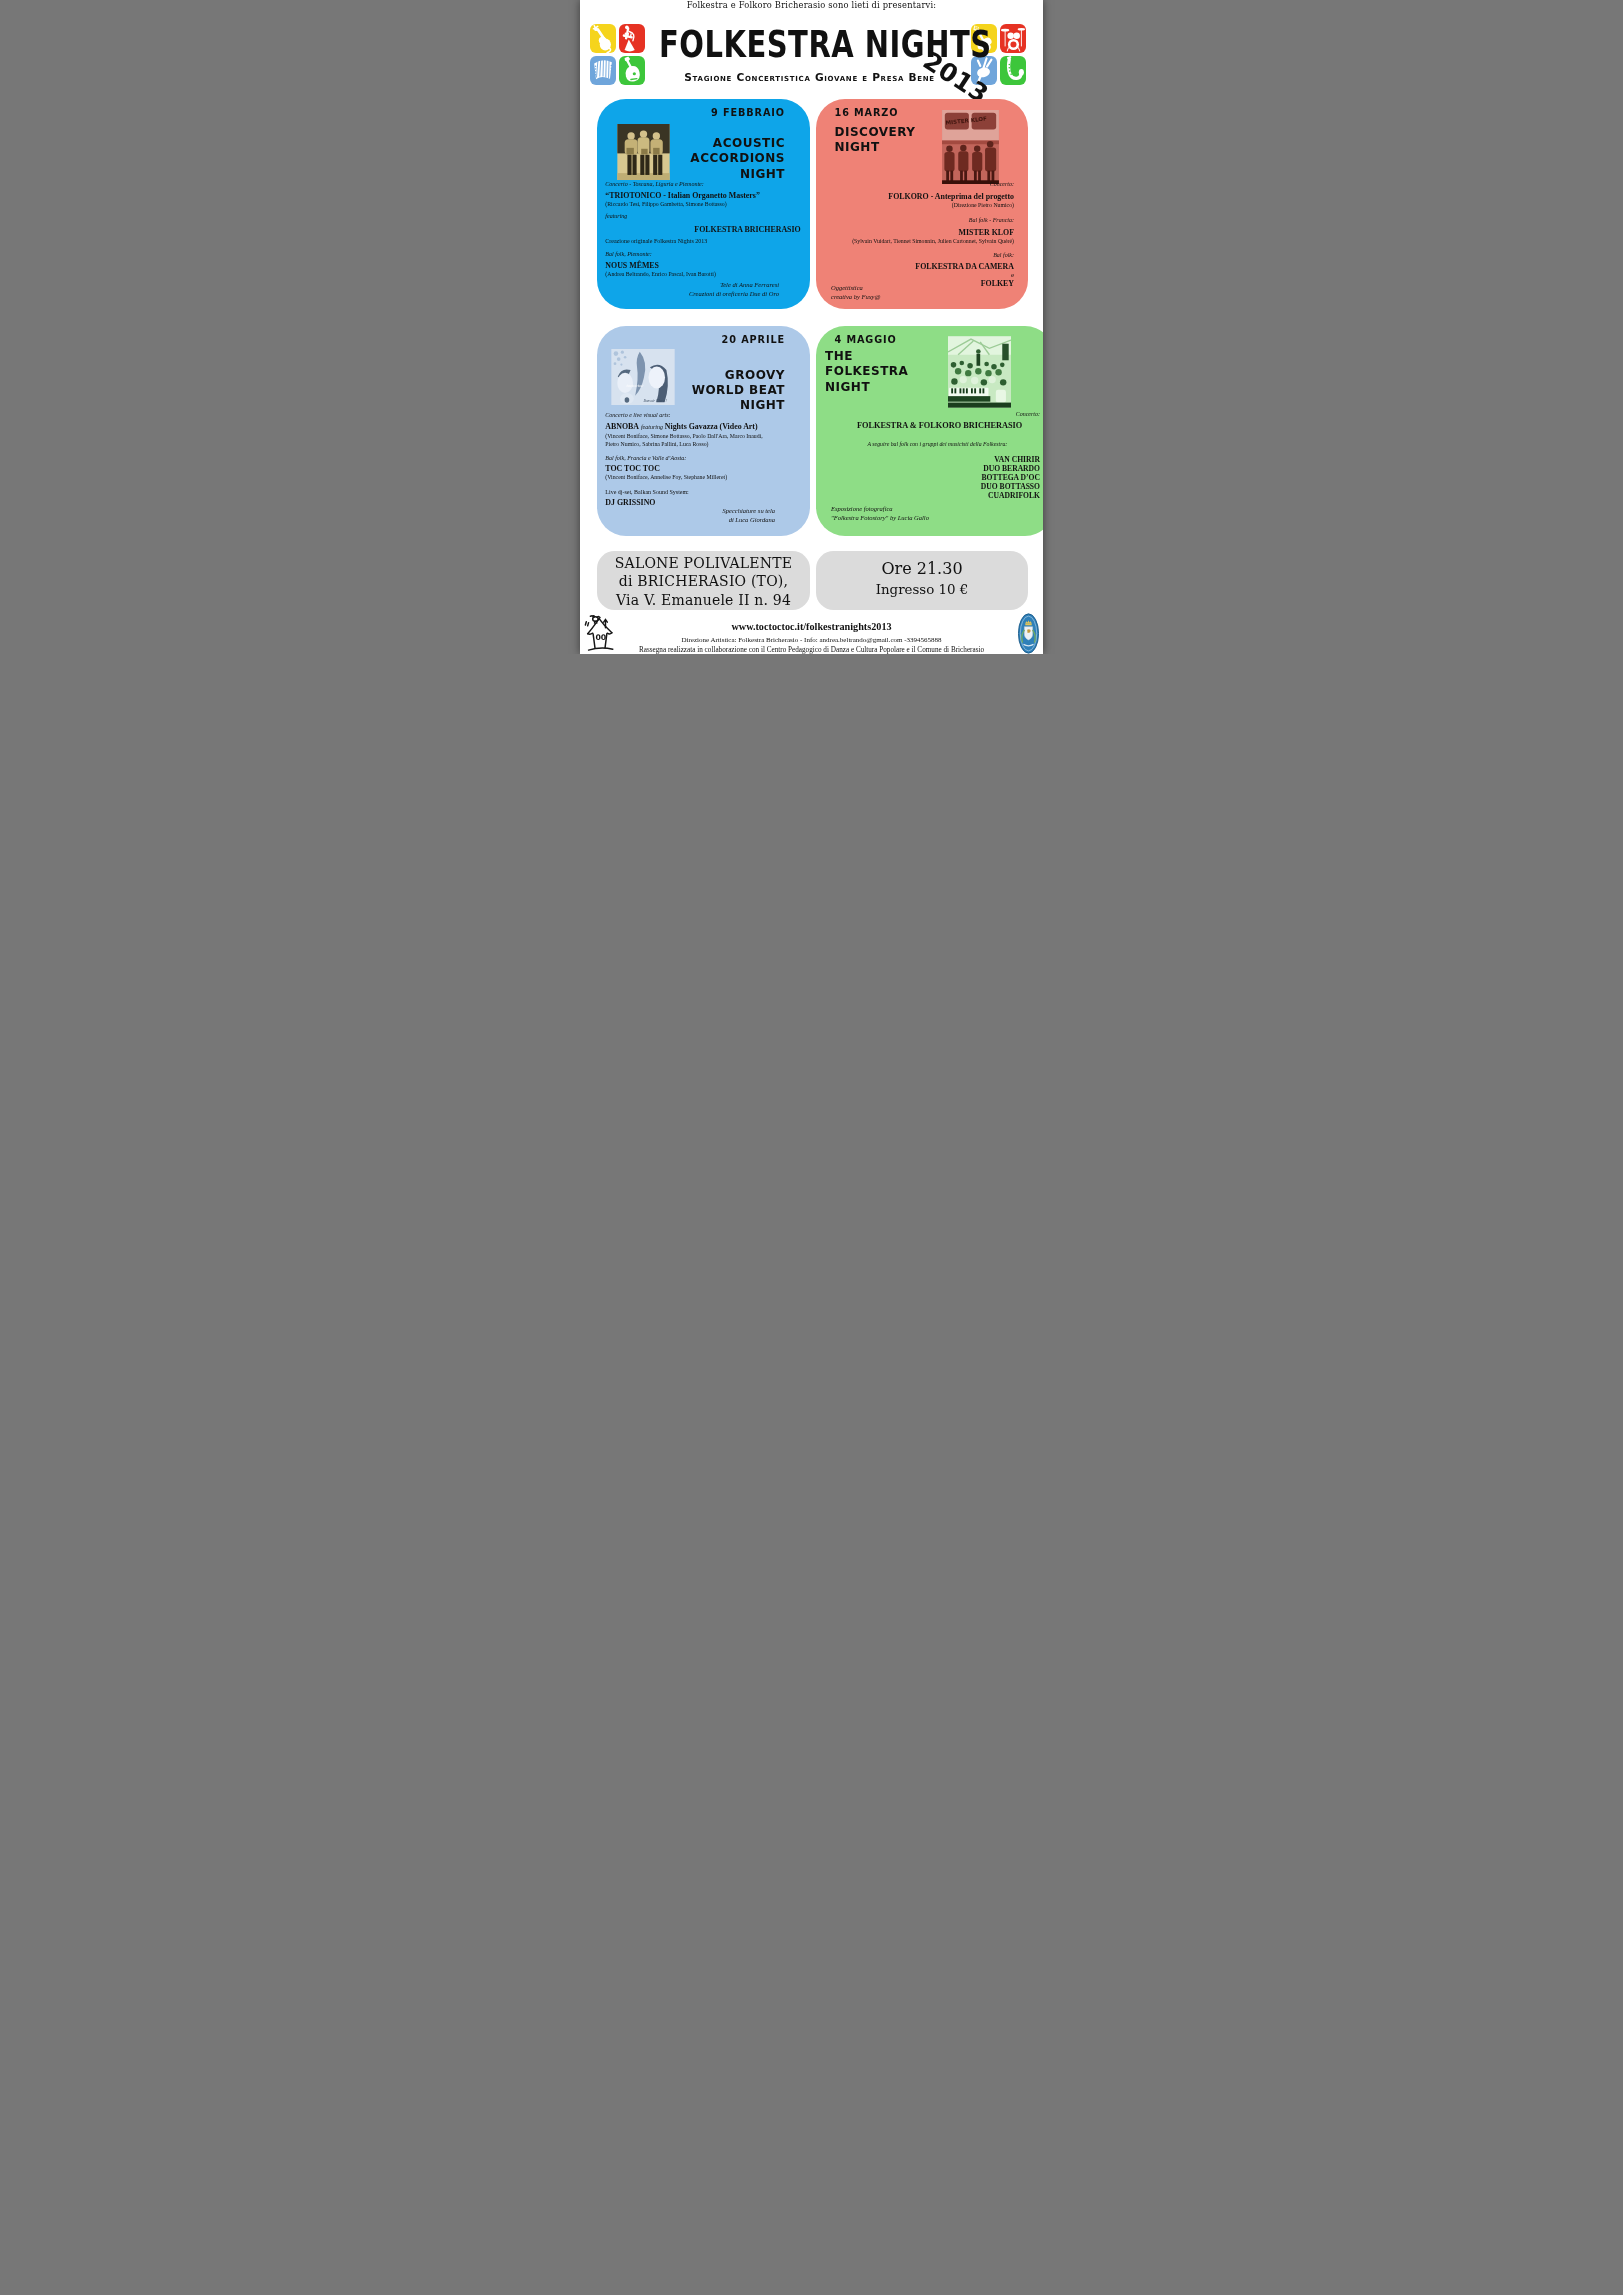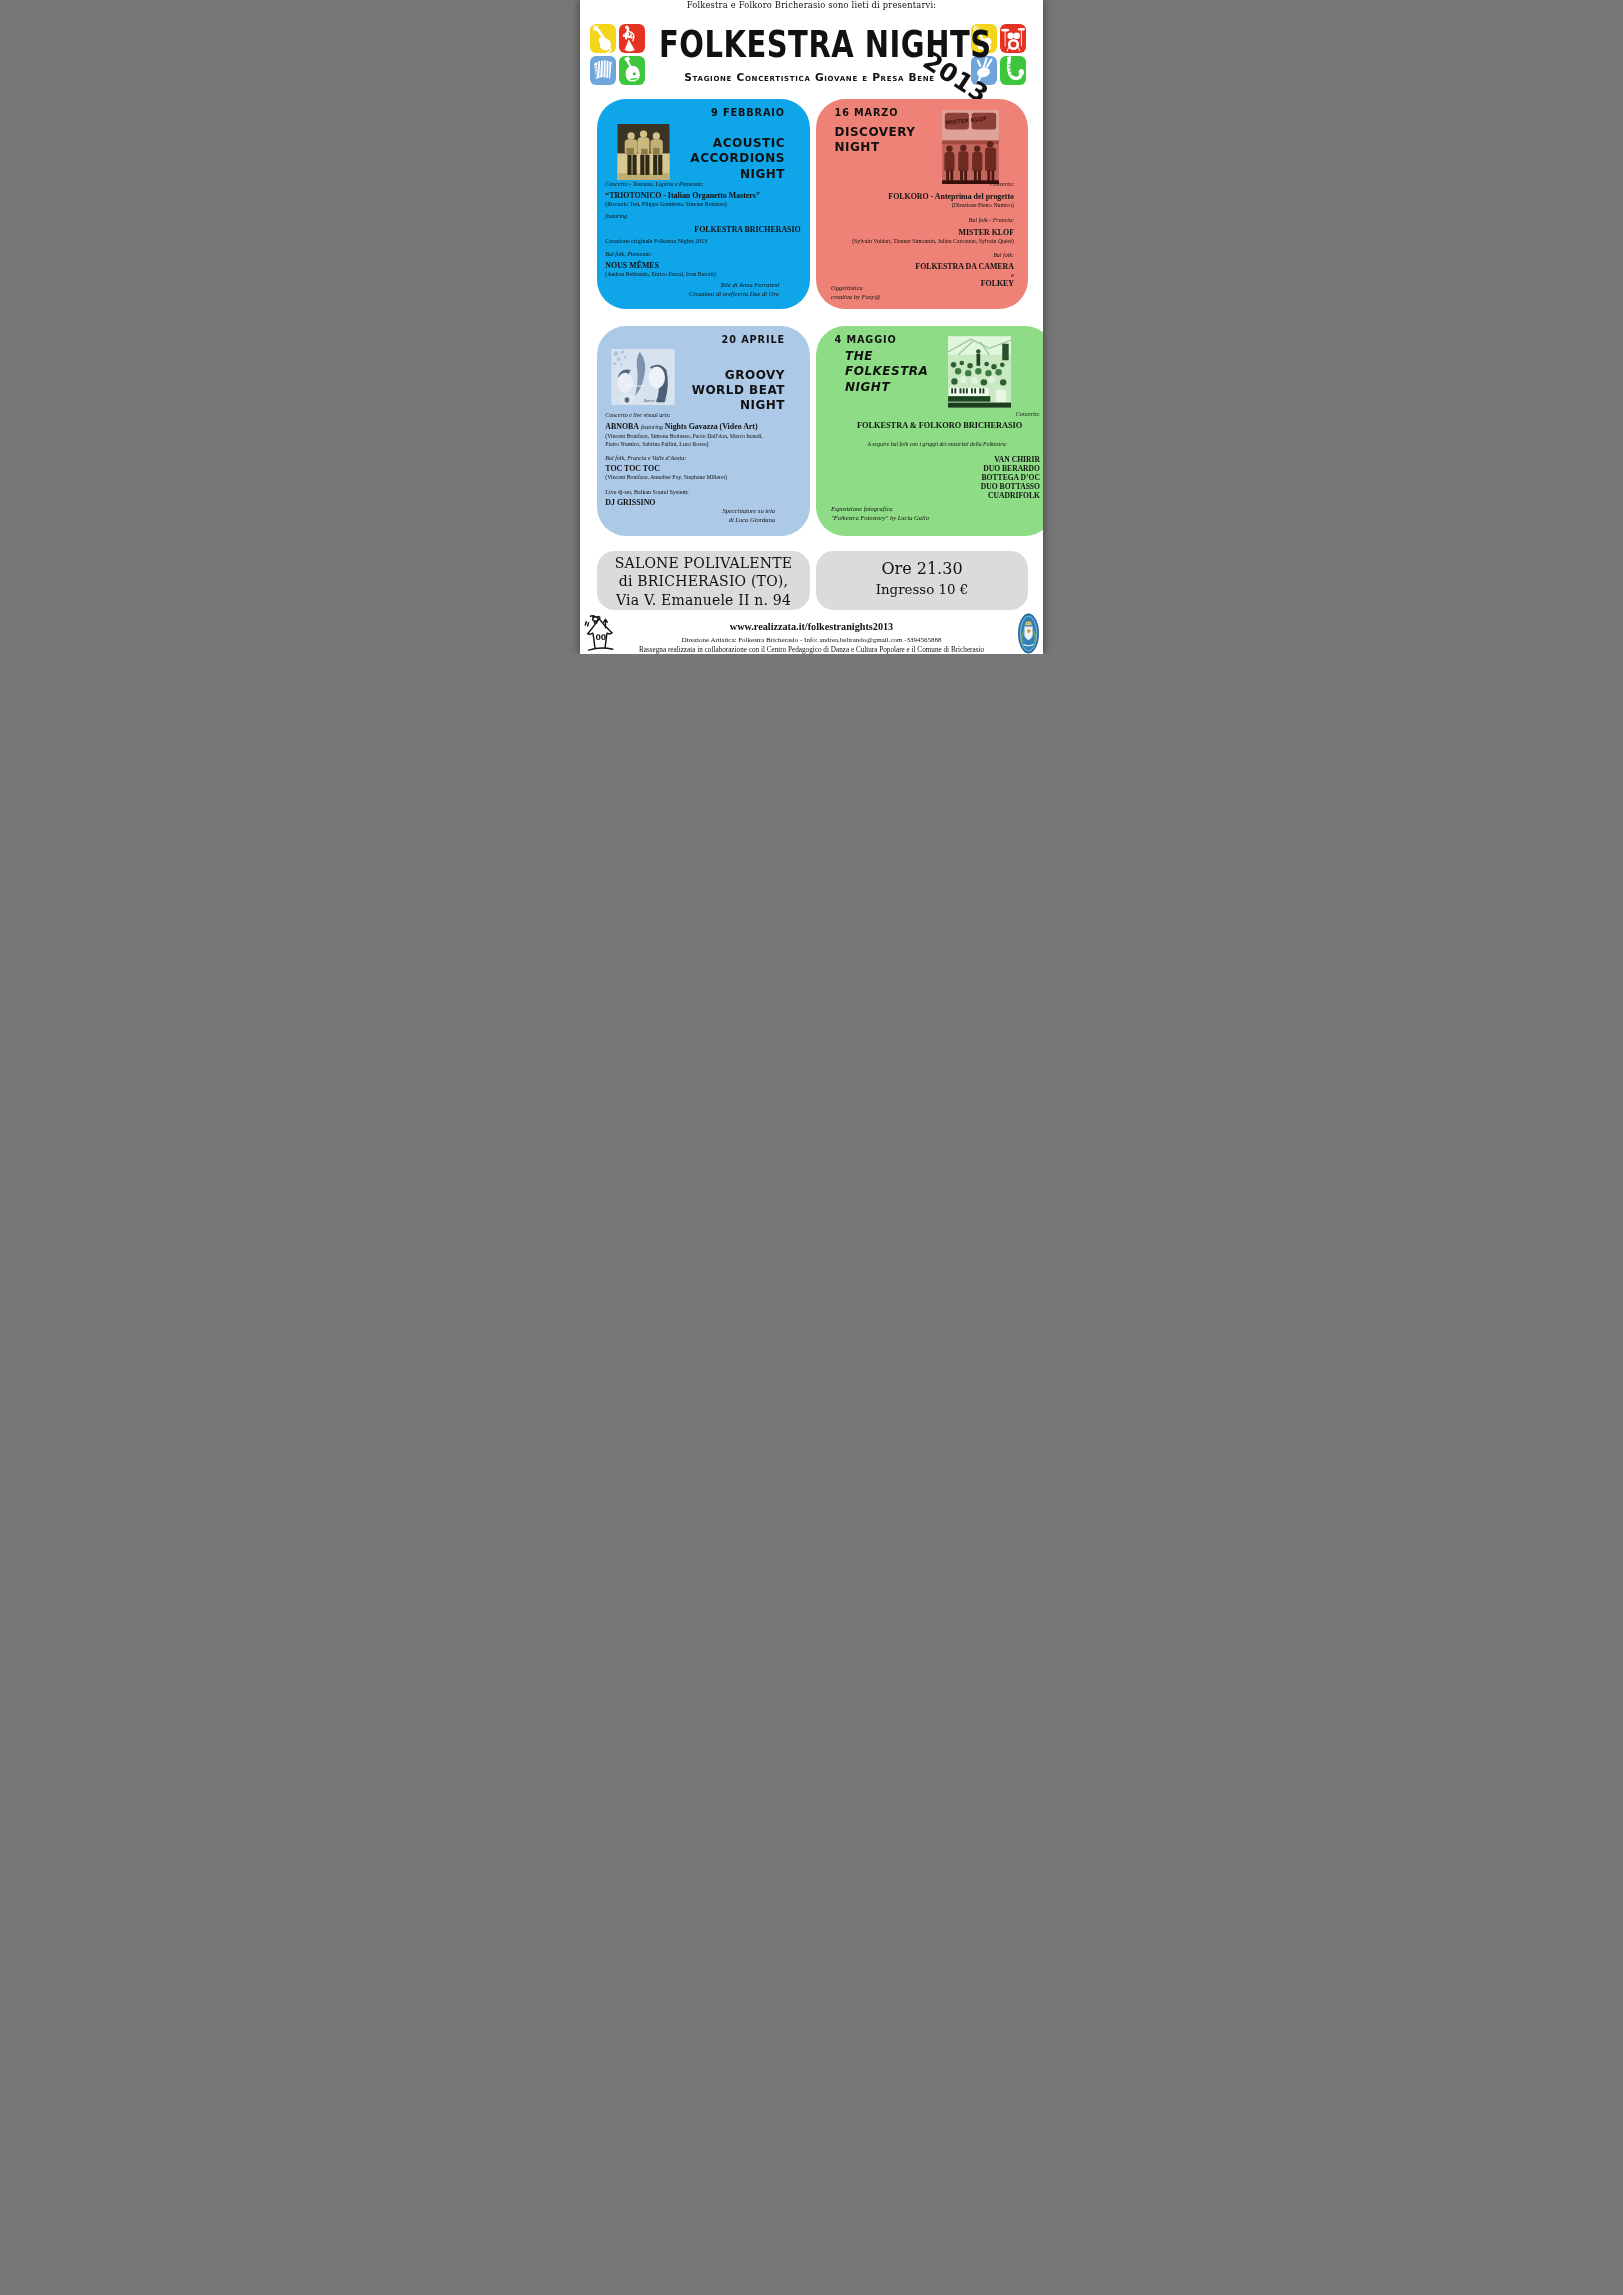--- a/index.html
+++ b/index.html
@@ -357,21 +357,21 @@
           <rect x="50" y="113" width="4" height="11"></rect>
           <rect x="57" y="113" width="4" height="11"></rect>
           <rect x="68" y="113" width="4" height="11"></rect>
           <rect x="75" y="113" width="4" height="11"></rect>
         </g>
       <rect x="0" y="130" width="92" height="12" fill="#1E4521"></rect>
       <rect x="104" y="116" width="22" height="28" rx="5" fill="#E8F7E4"></rect>
       <rect y="144" width="137" height="11" fill="#1B3E1E"></rect>
     </svg>
     <div class="abs date" style="left:18.5px;top:8.3px;">4 MAGGIO</div>
-    <div class="abs ev-title" style="left:29px;top:23px;font-style:italic;">
+    <div class="abs ev-title" style="left:9px;top:23px;">
       <div>THE</div>
       <div>FOLKESTRA</div>
       <div>NIGHT</div>
     </div>
     <div class="abs lbl tr" style="right:14px;top:85px;">Concerto:</div>
     <div class="abs nm tc" style="left:18.5px;right:9.3px;top:95px;font-size:8.3px;">FOLKESTRA &amp; FOLKORO BRICHERASIO</div>
     <div class="abs lbl tc" style="left:14px;right:9.3px;top:115px;font-size:5.8px;">A seguire bal folk con i gruppi dei musicisti della Folkestra:</div>
     <div class="abs tr" style="right:14px;top:129px;">
       <div class="nm-list">VAN CHIRIR</div>
       <div class="nm-list">DUO BERARDO</div>
@@ -426,18 +426,18 @@
     <ellipse cx="23" cy="44" rx="18" ry="38" fill="none" stroke="#A8CCE4" stroke-width="1.5"></ellipse>
     <path d="M16 22 l2 -5 3 3 2 -5 2 5 3 -3 2 5 z" fill="#E4C45A"></path>
       <rect x="16" y="22" width="14" height="4" fill="#E4C45A"></rect>
     <path d="M14 29 h18 v16 q0 9 -9 13 q-9 -4 -9 -13 z" fill="#EDF1F5" stroke="#C8D4DE"></path>
     <path d="M20 36 q4 -3 7 0 q2 3 -1 6 l-5 1 z" fill="#C49A3F"></path>
     <path d="M10 64 q-5 -15 4 -28" stroke="#6FA968" stroke-width="3" fill="none"></path>
     <path d="M36 64 q5 -15 -4 -28" stroke="#6FA968" stroke-width="3" fill="none"></path>
     <path d="M12 68 q11 6 22 0" stroke="#D8E6F0" stroke-width="3" fill="none"></path>
   </svg>
 
-  <div class="abs www tc" style="left:46px;right:46px;top:621px;">www.realizzata.it/folkestranights2013</div>
+  <div class="abs www tc" style="left:46px;right:46px;top:621px;">www.toctoctoc.it/folkestranights2013</div>
   <div class="abs credits tc" style="left:42px;right:42px;top:636px;">Direzione Artistica: Folkestra Bricherasio -  Info: andrea.beltrando@gmail.com -3394565888</div>
   <div class="abs collab tc" style="left:37px;right:37px;top:646px;">Rassegna realizzata in collaborazione con il Centro Pedagogico di Danza e Cultura Popolare e il Comune di Bricherasio</div>
 
 </div>
 
 
 </body></html>

